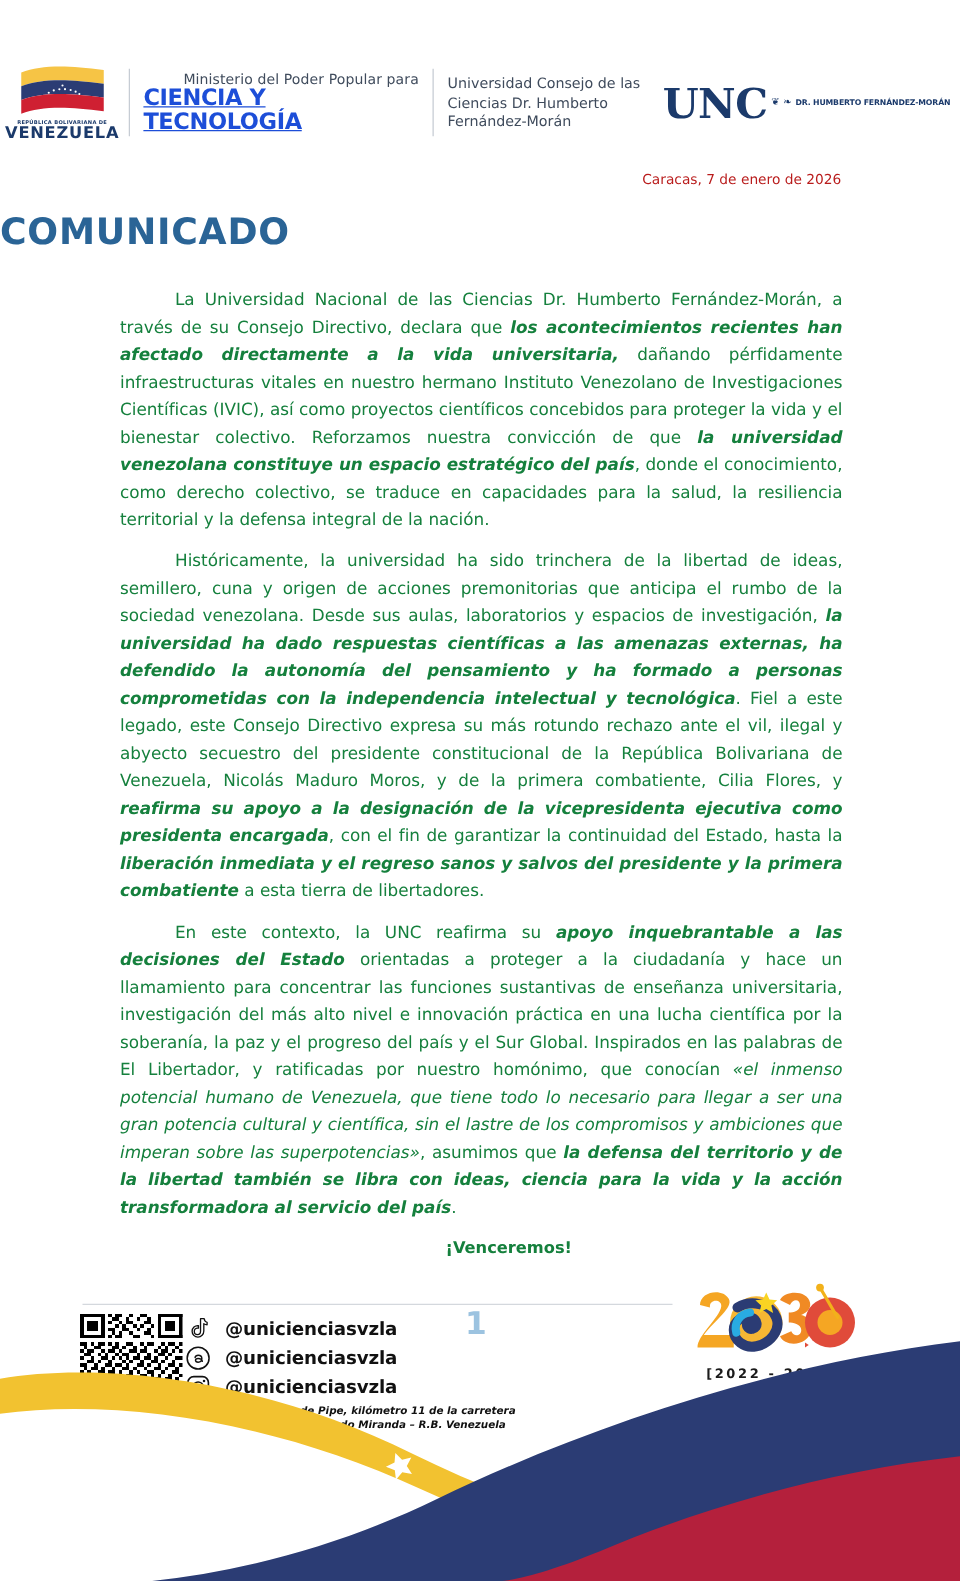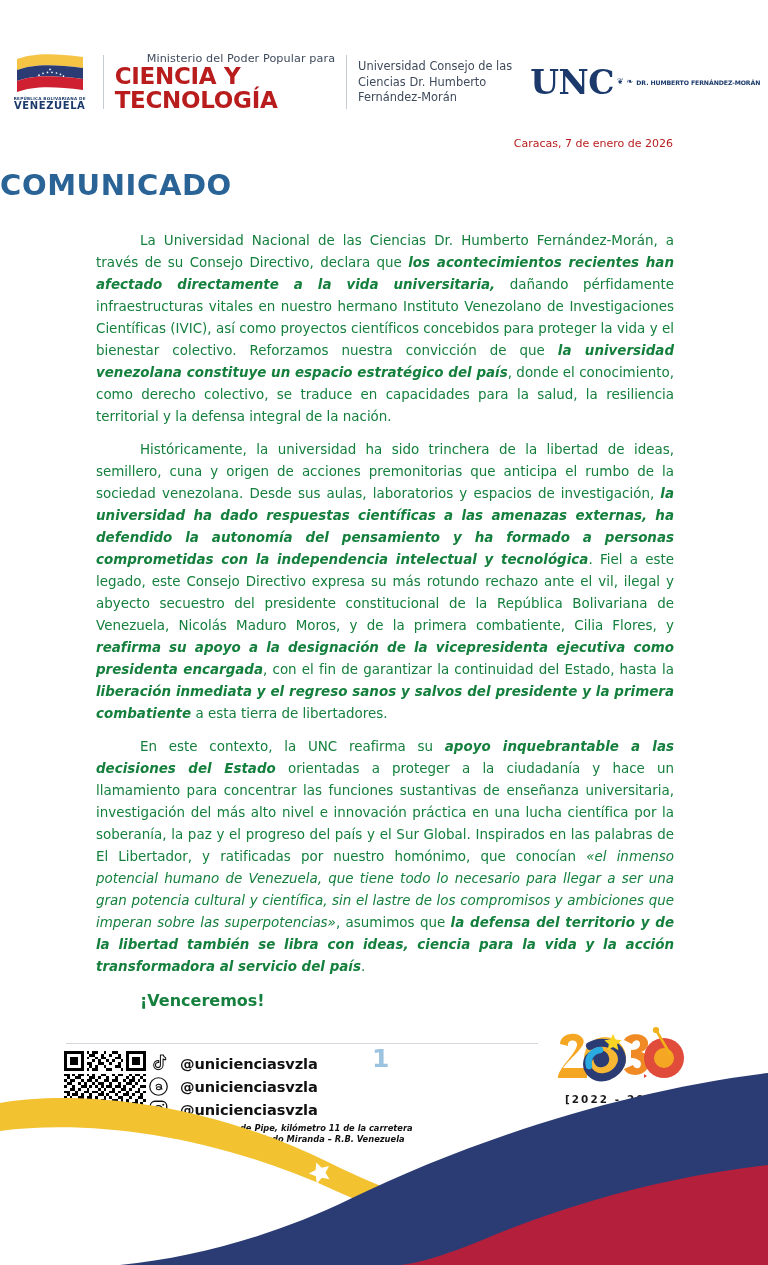--- a/index.html
+++ b/index.html
@@ -49,21 +49,21 @@
 
   .flag-caption-small {
     font-size: 4.1px;
     font-weight: bold;
     letter-spacing: 0.25px;
     color: #1b3a6b;
     margin-top: 2px;
     white-space: nowrap;
   }
   .flag-caption-big {
-    font-size: 10px;
+    font-size: 13px;
     font-weight: bold;
     letter-spacing: 0.6px;
     color: #1b3a6b;
     white-space: nowrap;
     line-height: 1.05;
   }
 
   .vdivider {
     width: 1px;
     height: 54px;
@@ -80,26 +80,27 @@
   }
   .ministry-top {
     font-size: 11.2px;
     color: #3f4b5c;
     line-height: 1.12;
     letter-spacing: 0.1px;
     white-space: nowrap;
     padding-left: 32px;
   }
   .ministry-l1, .ministry-l2 {
-    font-size: 23px;
-    font-weight: bold;
-    color: #b91c1c;
+    font-size: 18px;
+    font-weight: bold;
+    color: #1d4ed8;
     letter-spacing: -0.3px;
     line-height: 1.0;
     white-space: nowrap;
+    text-decoration: underline;
   }
   .ministry-l2 { margin-top: 1px; }
 
   .univ-name {
     font-size: 11.4px;
     color: #3f4b5c;
     line-height: 1.38;
     white-space: nowrap;
     padding-top: 1px;
   }
@@ -171,23 +172,24 @@
     color: #15803d;
     text-align: justify;
     text-justify: inter-word;
   }
 
   .body-text p { margin-bottom: 11px; text-indent: 44px; }
   .body-text b { font-weight: bold; font-style: italic; }
   .body-text i { font-style: italic; }
 
   .slogan {
+    text-align: center;
     text-indent: 0;
     font-weight: bold;
-    font-size: 16px;
+    font-size: 13px;
     margin-top: 4px;
   }
 
   
   .footer-rule {
     position: absolute;
     top: 1043px;
     left: 66px;
     width: 472px;
     height: 1px;

